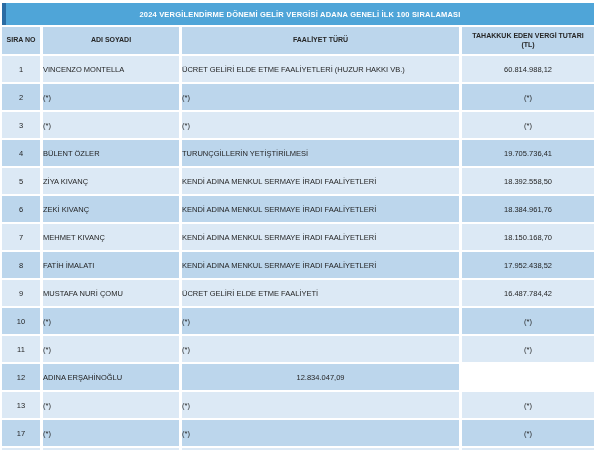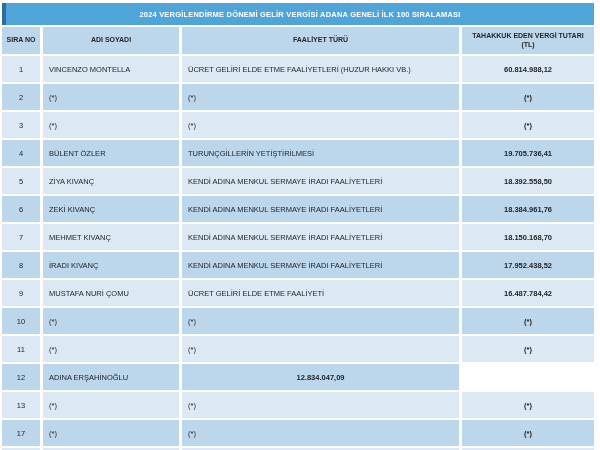--- a/index.html
+++ b/index.html
@@ -34,22 +34,22 @@
   }
   .header .cell{
     background:var(--header-bg,#bcd6ec);
     font-weight:bold;font-size:7px;color:#262626;
     justify-content:center;text-align:center;
     white-space:normal;line-height:1.25;
   }
   .row.light .cell{background:var(--row-odd-bg,#dce9f5);}
   .row.dark  .cell{background:var(--row-even-bg,#bcd6ec);}
   .c-no{justify-content:center;}
-  .c-name,.c-activity{padding-left:6px;}
-  .c-amount{justify-content:center;font-weight:bold;}
+  .c-name,.c-activity{}
+  .c-amount{justify-content:center;}
   .header .c-amount{padding:0 8px;}
 </style>
 </head>
 <body>
 
 <div class="table-wrap">
   <div class="title-bar">2024 VERGİLENDİRME DÖNEMİ GELİR VERGİSİ ADANA GENELİ İLK 100 SIRALAMASI</div>
 
   <div class="row header">
     <div class="cell c-no">SIRA NO</div>
@@ -96,21 +96,21 @@
     <div class="cell c-amount">18.384.961,76</div>
   </div>
       <div class="row light">
     <div class="cell c-no">7</div>
     <div class="cell c-name">MEHMET KIVANÇ</div>
     <div class="cell c-activity">KENDİ ADINA MENKUL SERMAYE İRADI FAALİYETLERİ</div>
     <div class="cell c-amount">18.150.168,70</div>
   </div>
       <div class="row dark">
     <div class="cell c-no">8</div>
-    <div class="cell c-name">İRADI KIVANÇ</div>
+    <div class="cell c-name">FATİH İMALATI</div>
     <div class="cell c-activity">KENDİ ADINA MENKUL SERMAYE İRADI FAALİYETLERİ</div>
     <div class="cell c-amount">17.952.438,52</div>
   </div>
       <div class="row light">
     <div class="cell c-no">9</div>
     <div class="cell c-name">MUSTAFA NURİ ÇOMU</div>
     <div class="cell c-activity">ÜCRET GELİRİ ELDE ETME FAALİYETİ</div>
     <div class="cell c-amount">16.487.784,42</div>
   </div>
       <div class="row dark">

